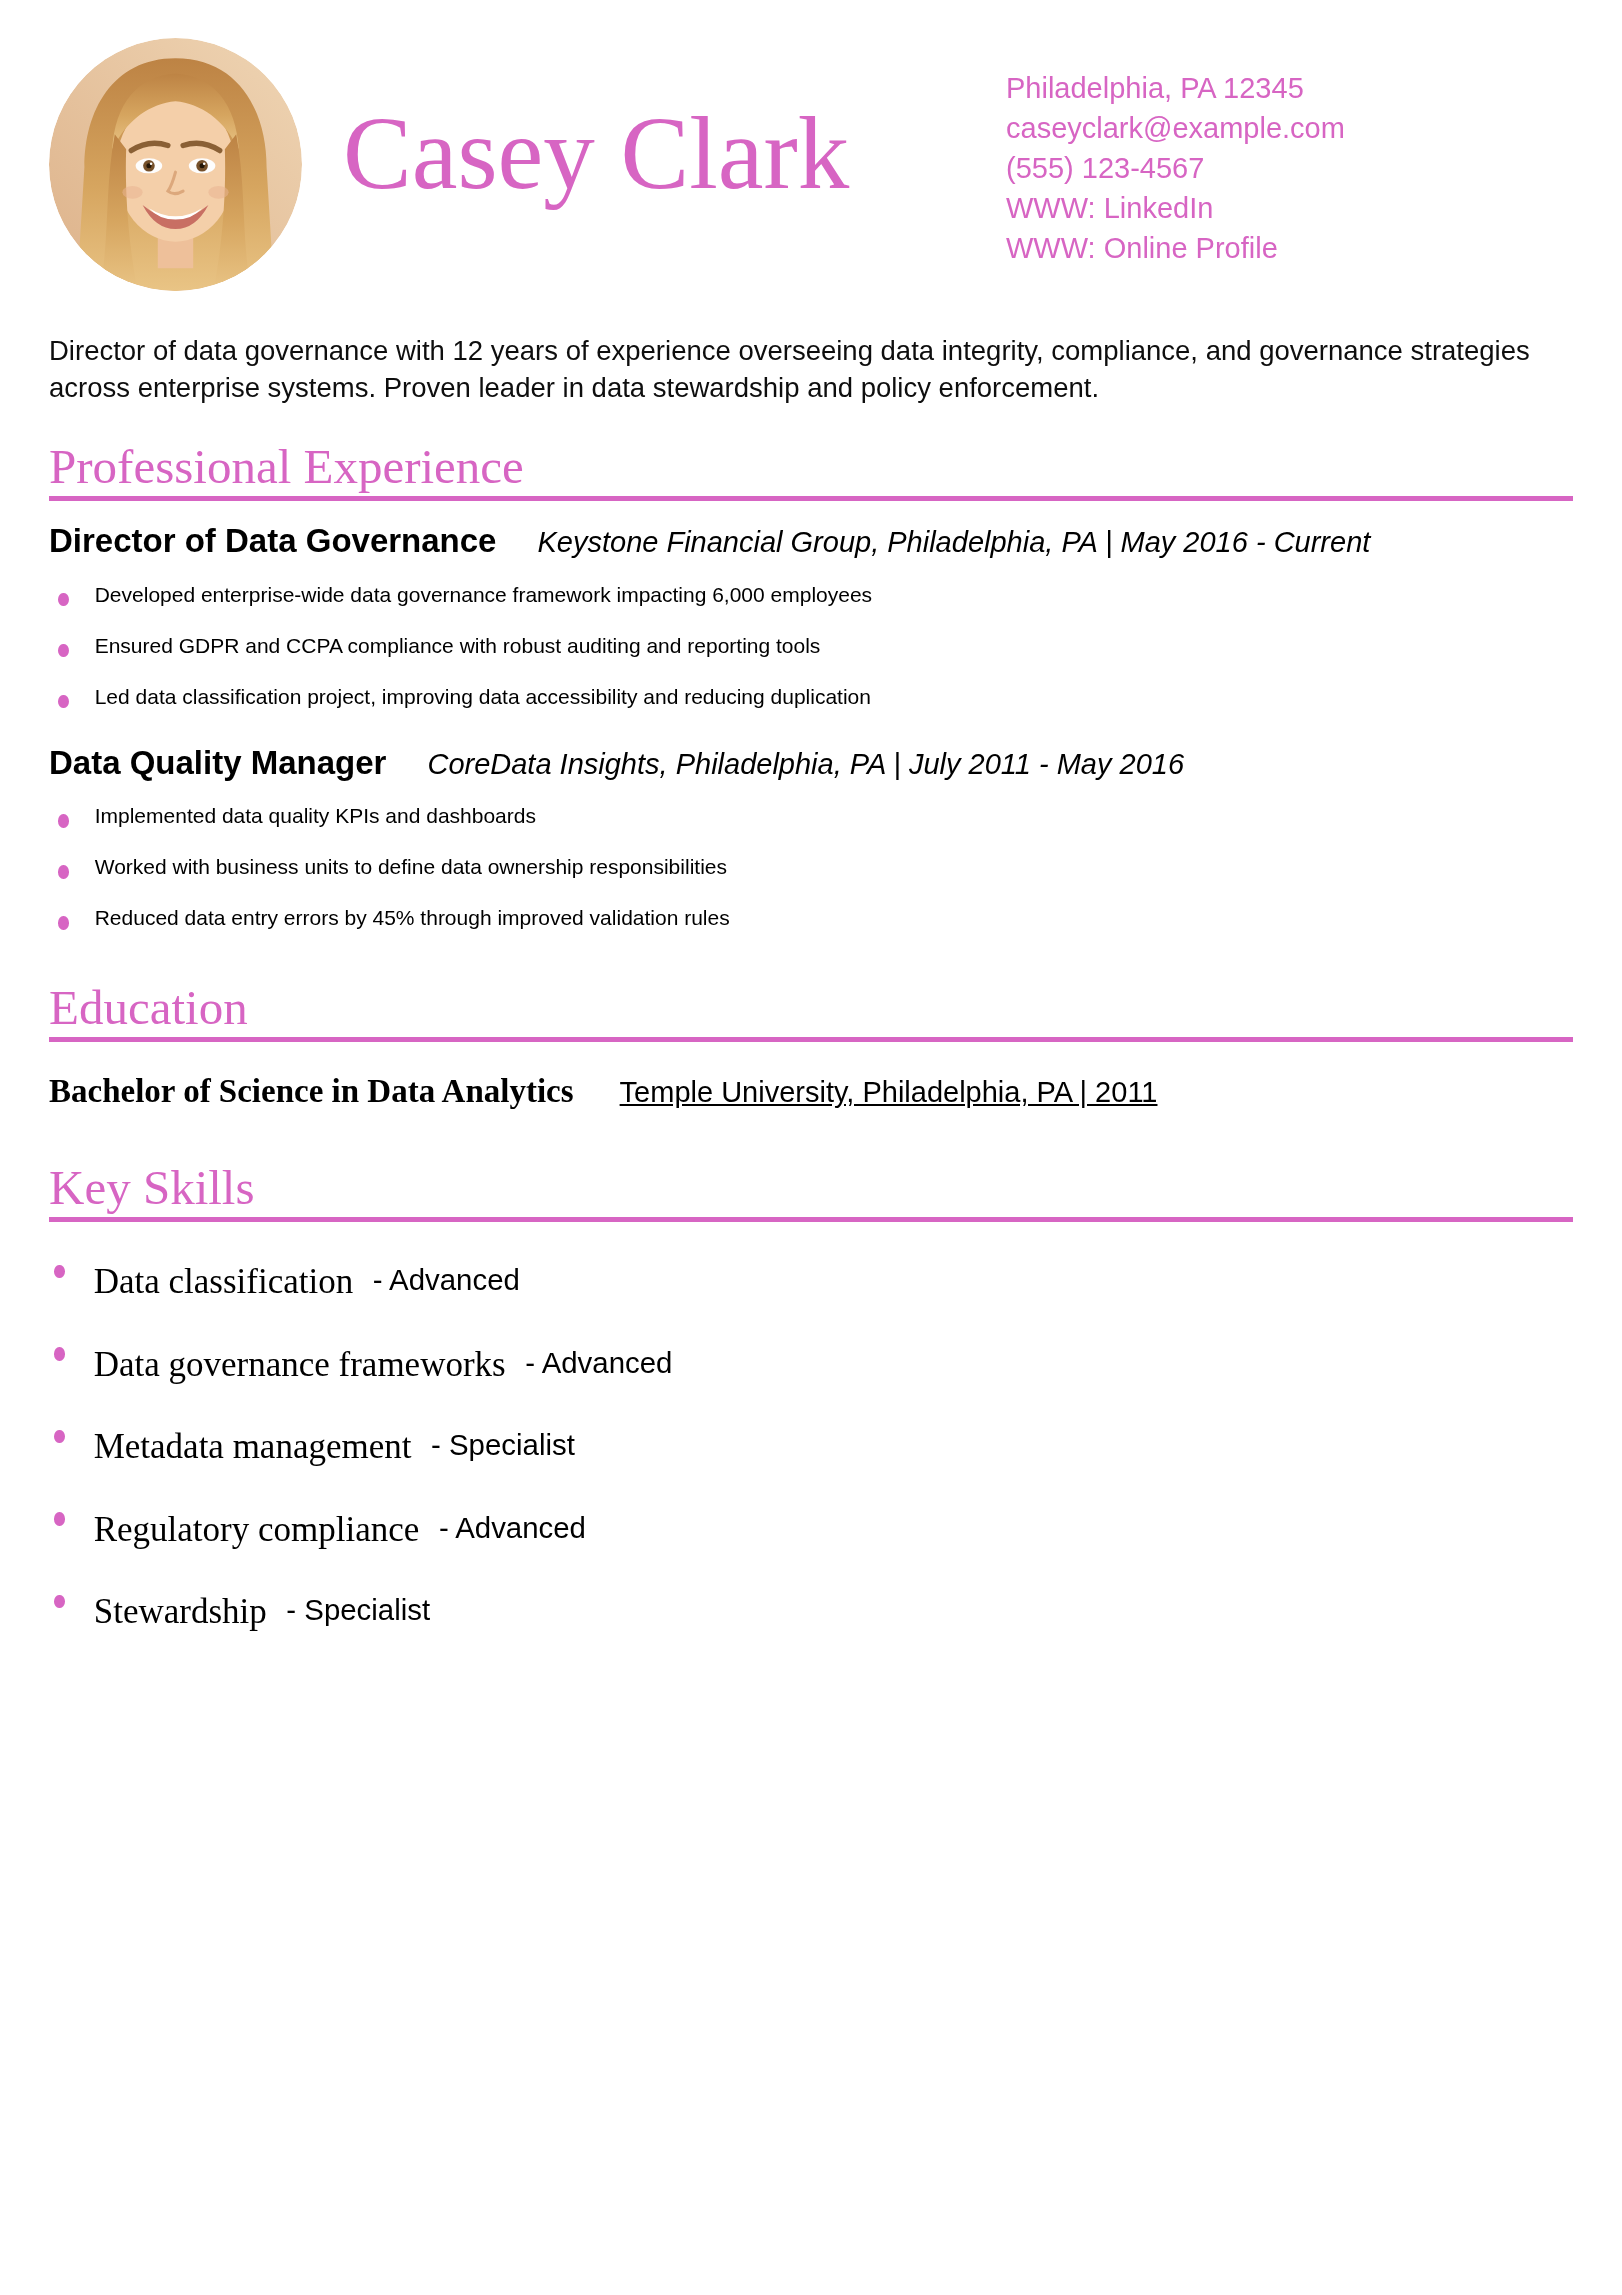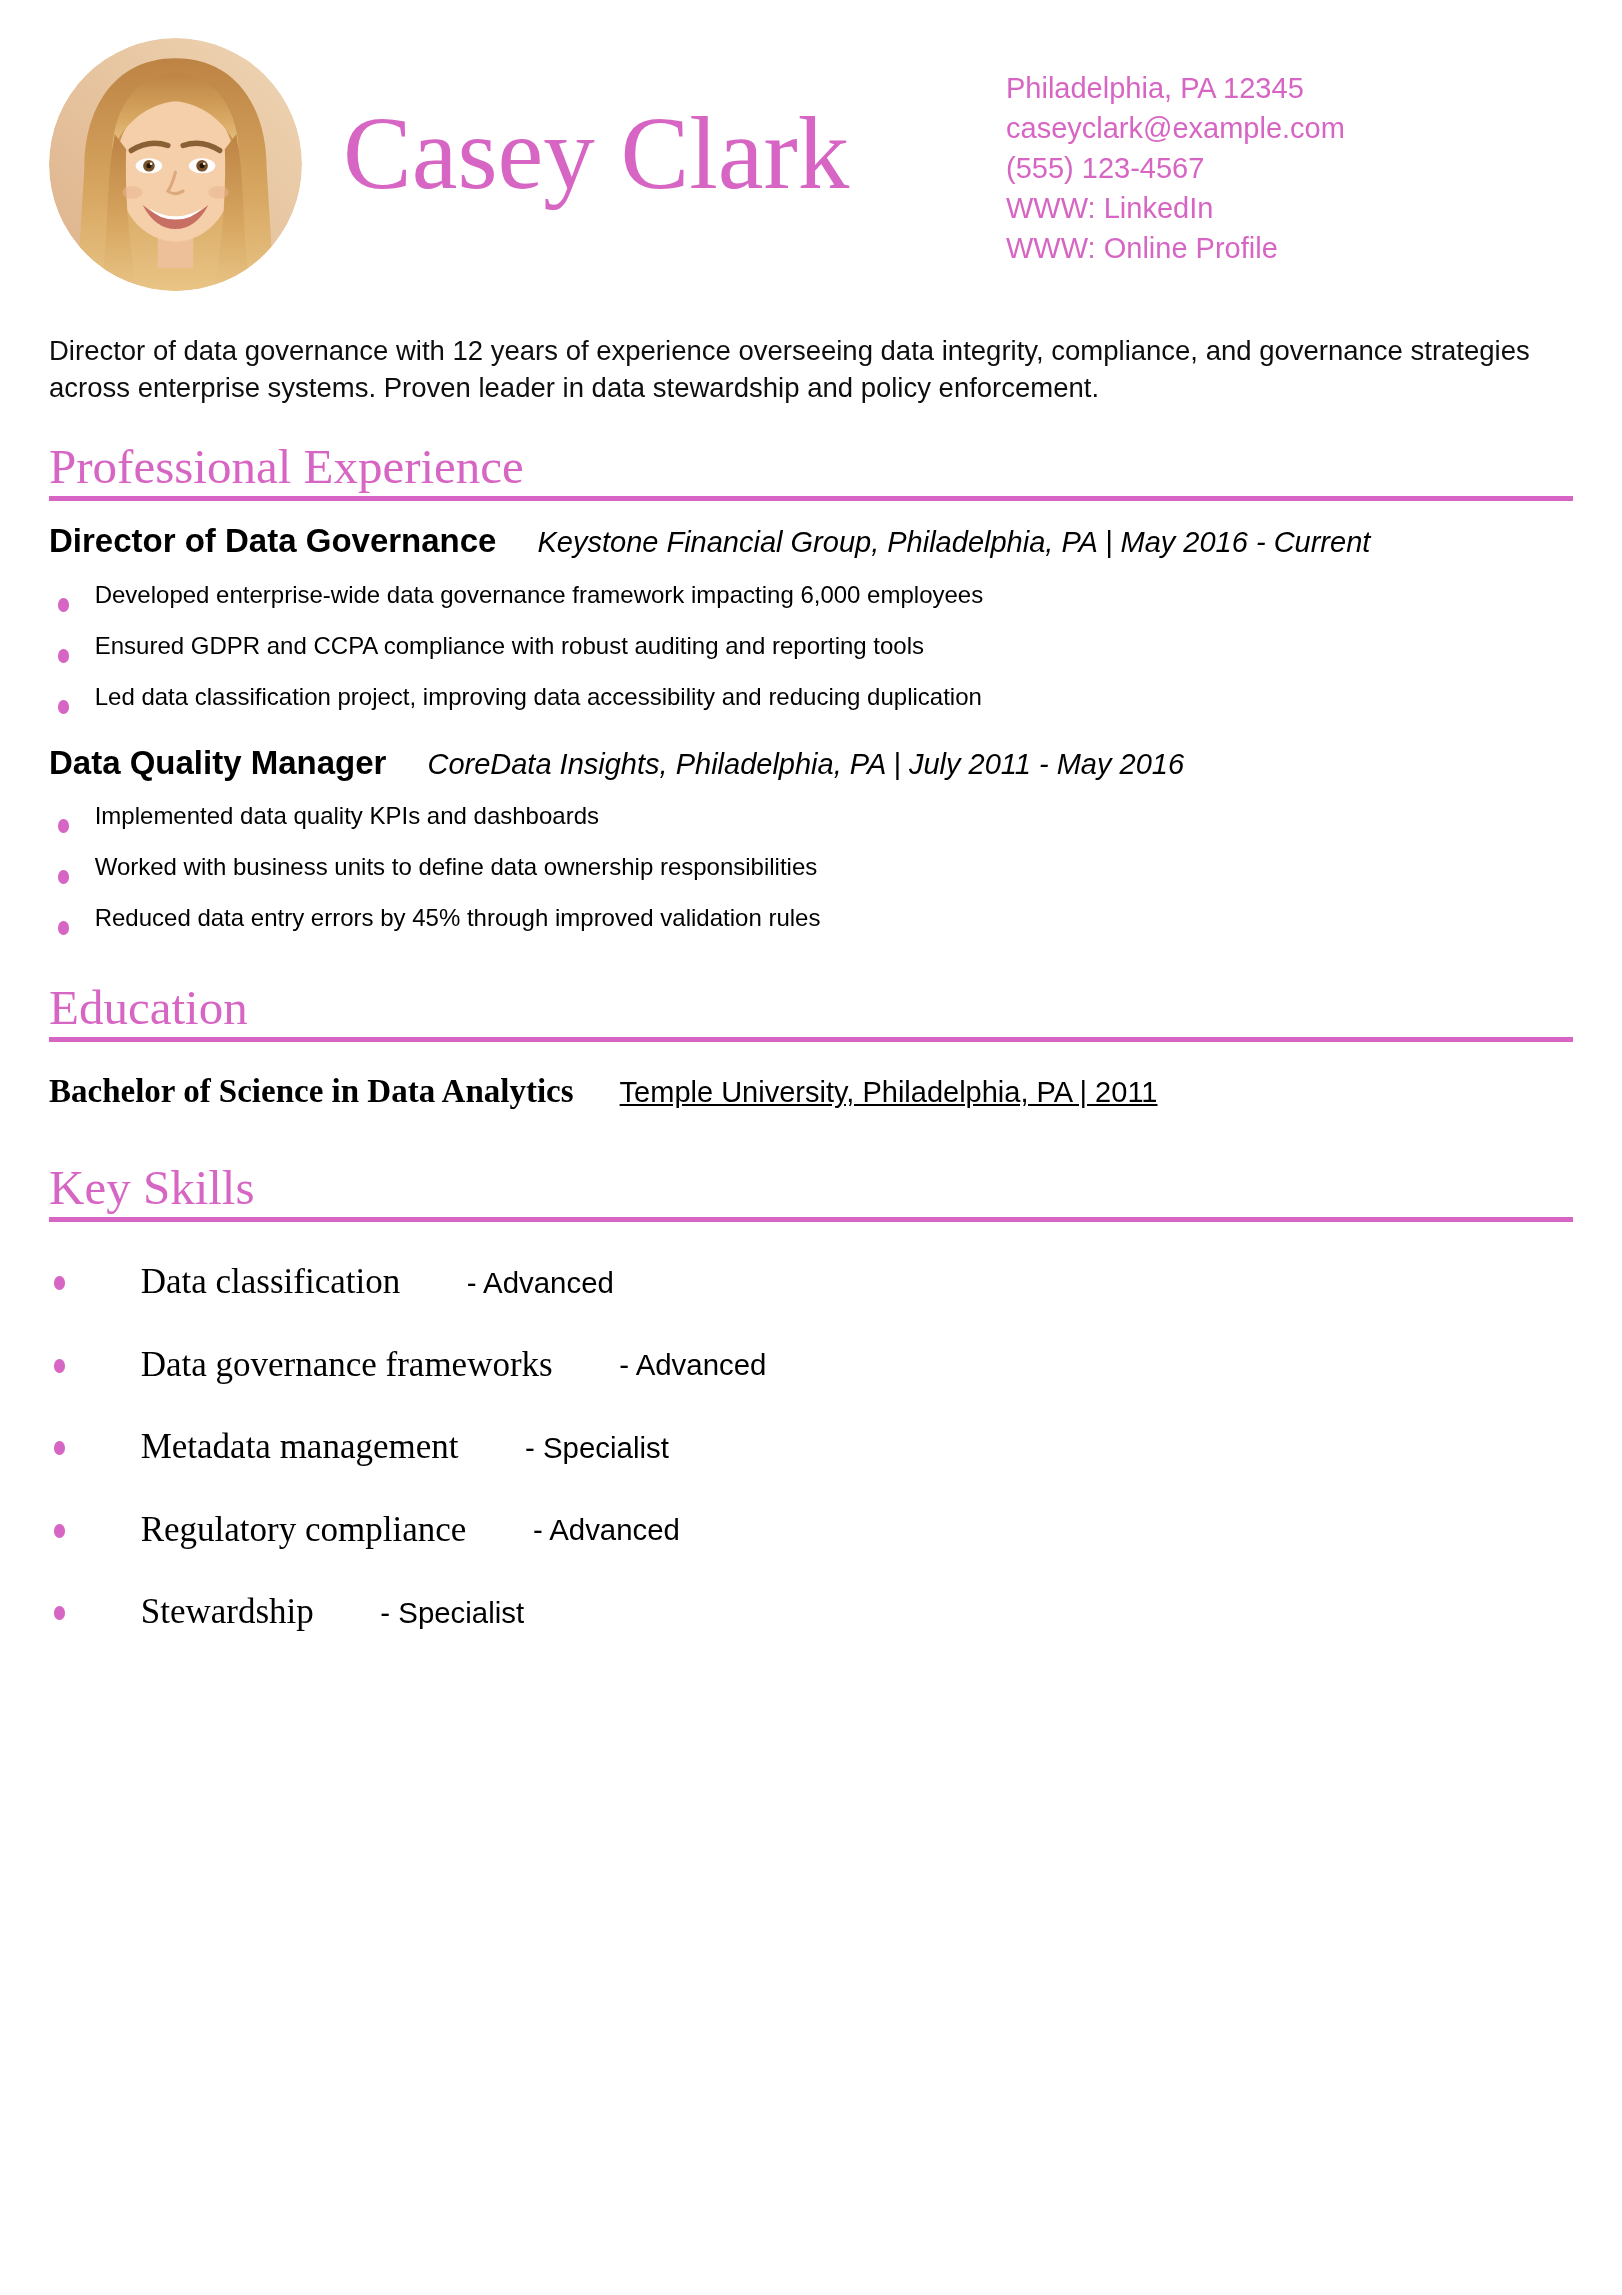--- a/index.html
+++ b/index.html
@@ -71,23 +71,23 @@
   }
   .job-meta{
     font-style:italic;
     font-size:29px;line-height:1.2;
     color:#000;
     margin-left:41px;
     white-space:nowrap;
   }
   ul.bullets{list-style:none;margin:0;padding:0;}
   .bullets li{
-    display:flex;align-items:flex-end;
+    display:flex;align-items:center;
     margin-top:17px;
-    font-size:24px;line-height:34px;color:#000;
+    font-size:21px;line-height:34px;color:#000;
   }
   .dot{
     flex:none;
     width:10.5px;height:13.7px;border-radius:50%;
     background:var(--accent);
     margin:9.8px 26px 0 9.2px;
   }
   
   .degree-line{display:flex;align-items:baseline;margin-top:30px;}
   .degree{
@@ -95,21 +95,21 @@
     font-weight:700;
     font-size:33px;line-height:1.2;color:#000;
     white-space:nowrap;
   }
   .edu-meta{
     font-size:29px;line-height:1.2;color:#000;
     margin-left:46px;white-space:nowrap;text-decoration:underline;
   }
   
   ul.skills{list-style:none;margin:0;padding:0;}
-  .skills li{display:flex;align-items:center;margin-top:44px;gap:47px;}
+  .skills li{display:flex;align-items:flex-start;margin-top:44px;}
   .skills li:first-child{margin-top:41px;}
   .skills .dot{margin:1.3px 29px 0 5.2px;}
   .skill-name{
     font-family:"Liberation Serif",serif;
     font-weight:400;
     font-size:35px;line-height:1.1;color:#000;
     white-space:nowrap;
   }
   .skill-level{
     font-size:29.4px;color:#000;margin-left:19.6px;white-space:nowrap;

